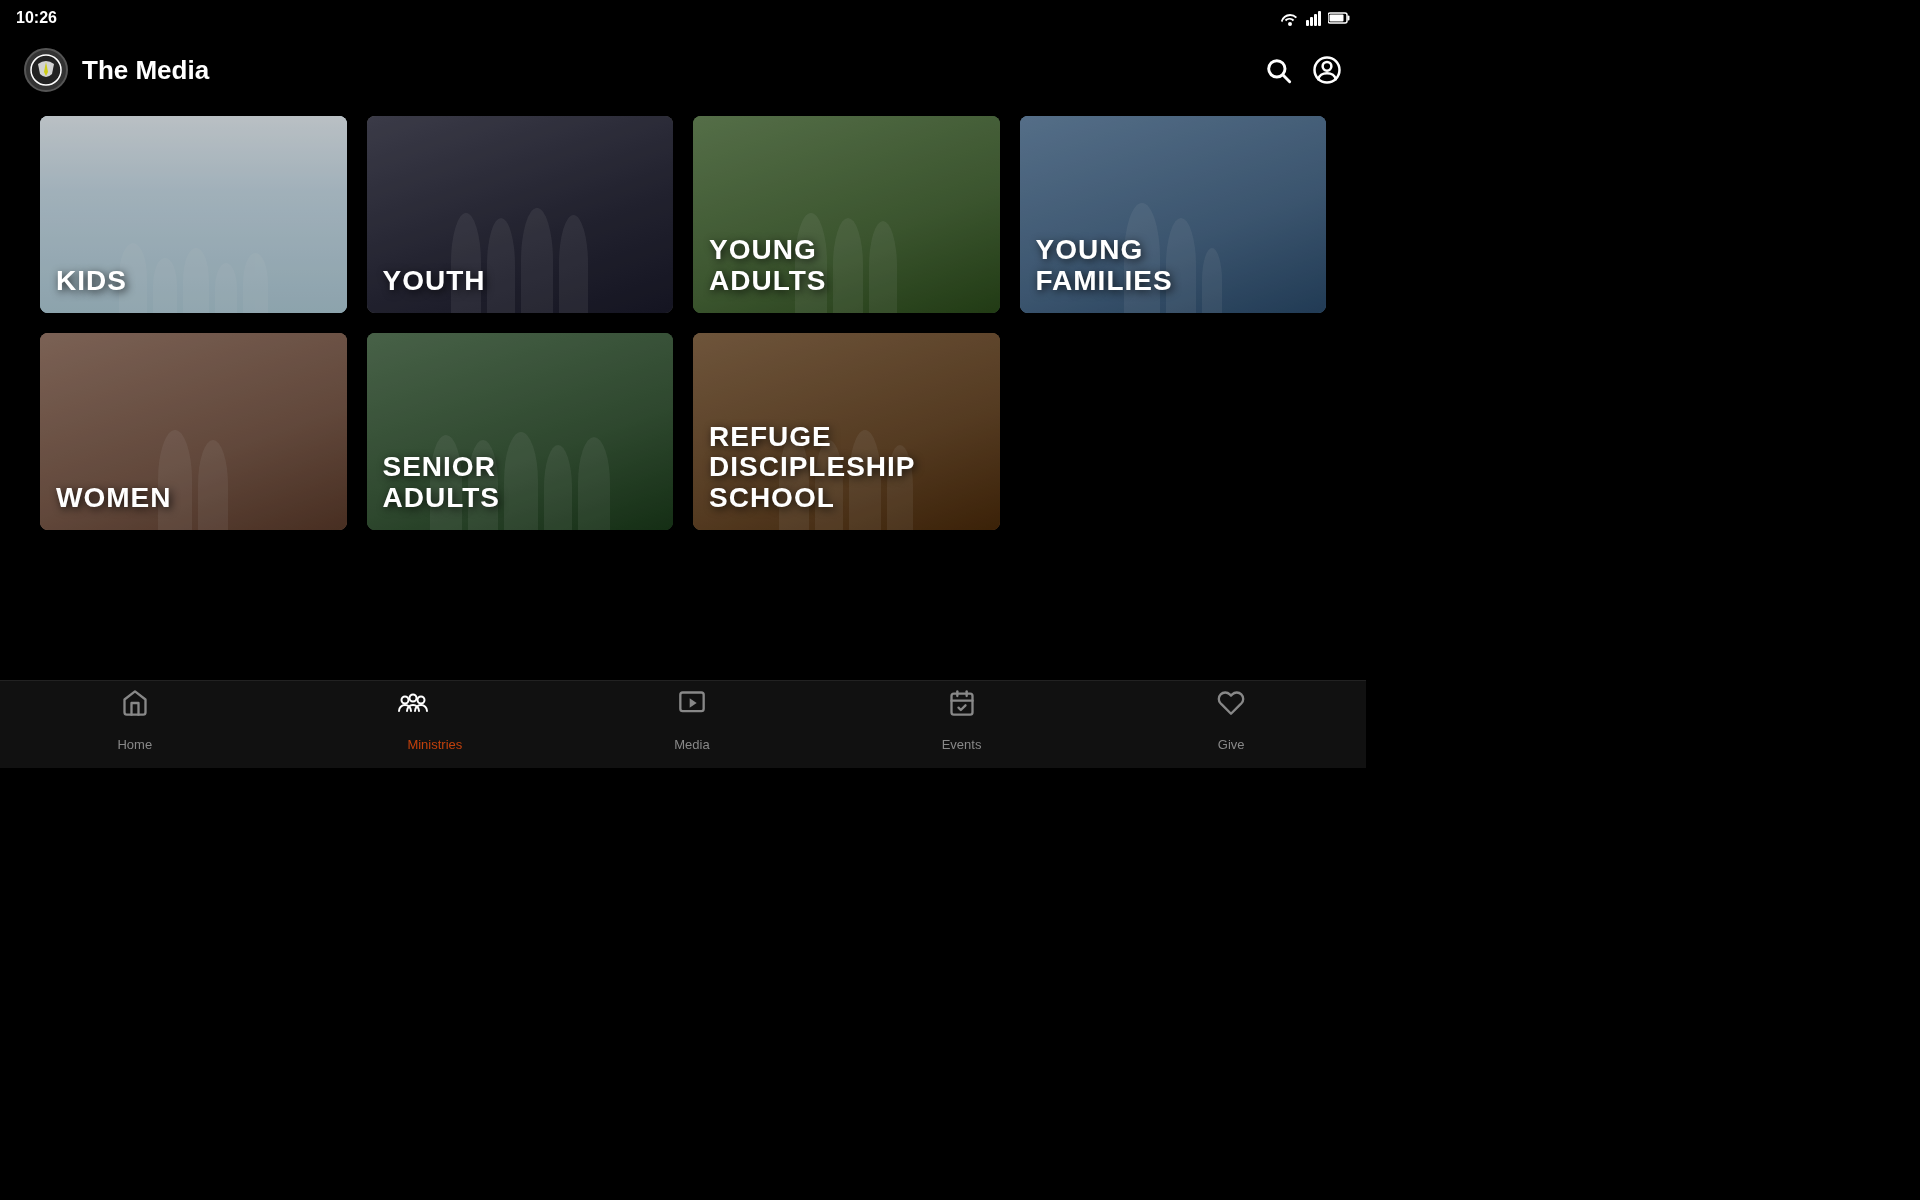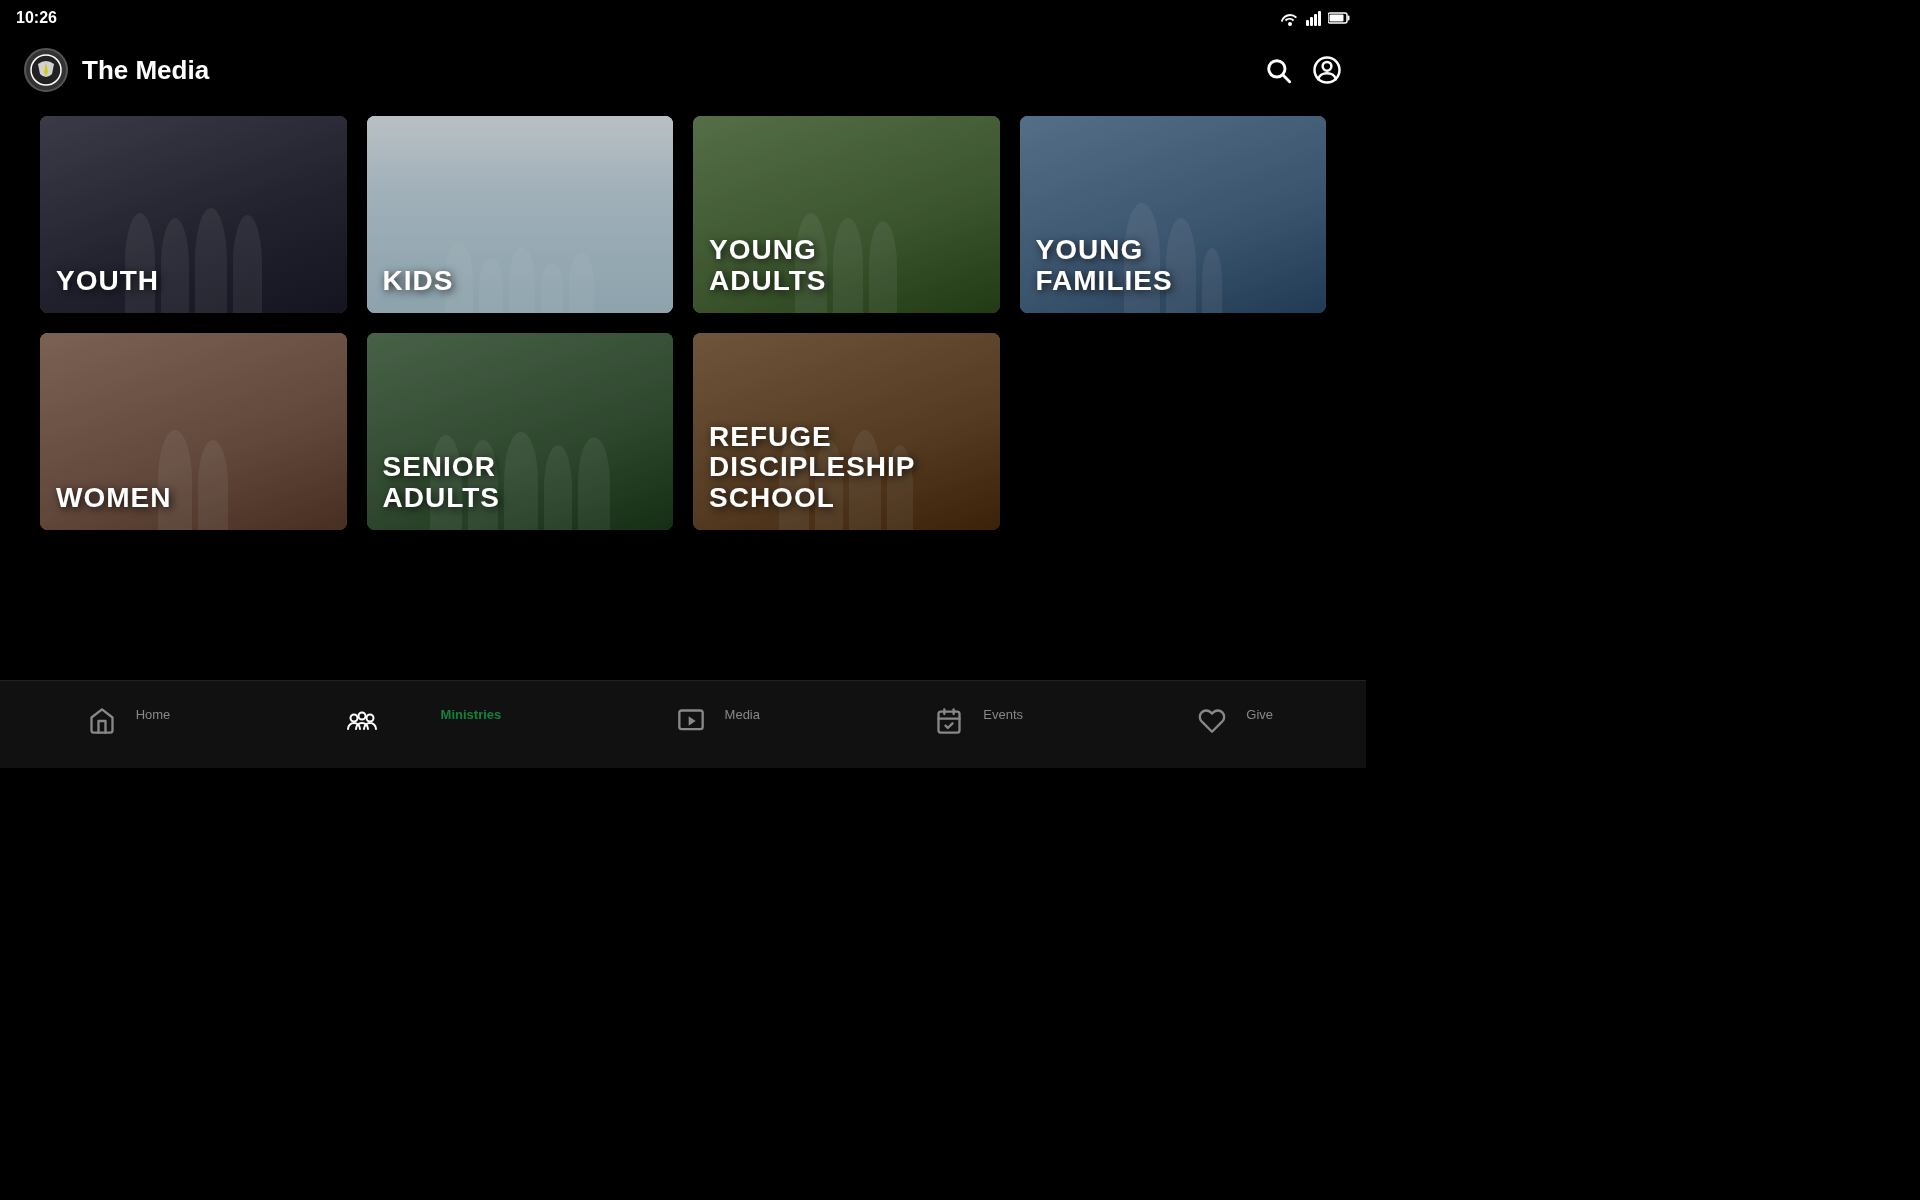--- a/index.html
+++ b/index.html
@@ -174,21 +174,22 @@
       background: #111;
       display: flex;
       align-items: center;
       justify-content: space-around;
       border-top: 1px solid #222;
       padding-bottom: 8px;
     }
 
     .nav-item {
       display: flex;
-      flex-direction: row;
+      flex-direction: column;
+      align-items: center;
       gap: 20px;
       cursor: pointer;
       color: #888;
       min-width: 80px;
     }
 
     .nav-item.active {
       color: #fff;
     }
 
@@ -298,47 +299,47 @@
         <circle cx="12" cy="9" r="3.5"></circle>
         <path d="M5 19.5C5.5 16.5 8.5 14.5 12 14.5s6.5 2 7 5"></path>
       </svg>
     </button>
   </div>
 </div>
 
 <div class="main-content">
   <div class="grid">
 
-    <div class="card card-youth">
-      <div class="card-bg">
-        <div class="scene"></div>
-        <div class="figures">
-          <div class="figure" style="width:30px;height:100px;"></div>
-          <div class="figure" style="width:28px;height:95px;"></div>
-          <div class="figure" style="width:32px;height:105px;"></div>
-          <div class="figure" style="width:29px;height:98px;"></div>
-        </div>
-        <div class="photo-overlay"></div>
-      </div>
-      <div class="card-label">YOUTH</div>
-    </div>
-
     <div class="card card-kids">
       <div class="card-bg">
         <div class="scene"></div>
         <div class="figures">
           <div class="figure" style="width:28px;height:70px;"></div>
           <div class="figure" style="width:24px;height:55px;"></div>
           <div class="figure" style="width:26px;height:65px;"></div>
           <div class="figure" style="width:22px;height:50px;"></div>
           <div class="figure" style="width:25px;height:60px;"></div>
         </div>
         <div class="photo-overlay"></div>
       </div>
       <div class="card-label">KIDS</div>
+    </div>
+
+    <div class="card card-youth">
+      <div class="card-bg">
+        <div class="scene"></div>
+        <div class="figures">
+          <div class="figure" style="width:30px;height:100px;"></div>
+          <div class="figure" style="width:28px;height:95px;"></div>
+          <div class="figure" style="width:32px;height:105px;"></div>
+          <div class="figure" style="width:29px;height:98px;"></div>
+        </div>
+        <div class="photo-overlay"></div>
+      </div>
+      <div class="card-label">YOUTH</div>
     </div>
 
     <div class="card card-young-adults">
       <div class="card-bg">
         <div class="scene"></div>
         <div class="figures">
           <div class="figure" style="width:32px;height:100px;"></div>
           <div class="figure" style="width:30px;height:95px;"></div>
           <div class="figure" style="width:28px;height:92px;"></div>
         </div>
@@ -423,21 +424,21 @@
   <div class="nav-item active">
     <svg width="32" height="28" viewBox="0 0 32 24" fill="none" stroke="white" stroke-width="2" stroke-linecap="round" stroke-linejoin="round">
 
       <circle cx="8" cy="9" r="3.5"></circle>
       <path d="M2 20c0-3.3 2.7-6 6-6s6 2.7 6 6"></path>
       <circle cx="24" cy="9" r="3.5"></circle>
       <path d="M18 20c0-3.3 2.7-6 6-6s6 2.7 6 6"></path>
       <circle cx="16" cy="7" r="3.5"></circle>
       <path d="M10 20c0-3.3 2.7-6 6-6s6 2.7 6 6"></path>
     </svg>
-    <span class="nav-label" style="color:#15803d;font-weight:bold;margin-left:43px;">Ministries</span>
+    <span class="nav-label" style="color:#c2410c;font-weight:normal;margin-left:43px;">Ministries</span>
   </div>
 
   <div class="nav-item">
     <svg width="28" height="28" viewBox="0 0 24 24" fill="none" stroke="#888" stroke-width="2" stroke-linecap="round" stroke-linejoin="round">
       <rect x="2" y="3" width="20" height="16" rx="2"></rect>
       <polygon points="10 8 16 12 10 16 10 8" fill="#888" stroke="none"></polygon>
     </svg>
     <span class="nav-label">Media</span>
   </div>
 

